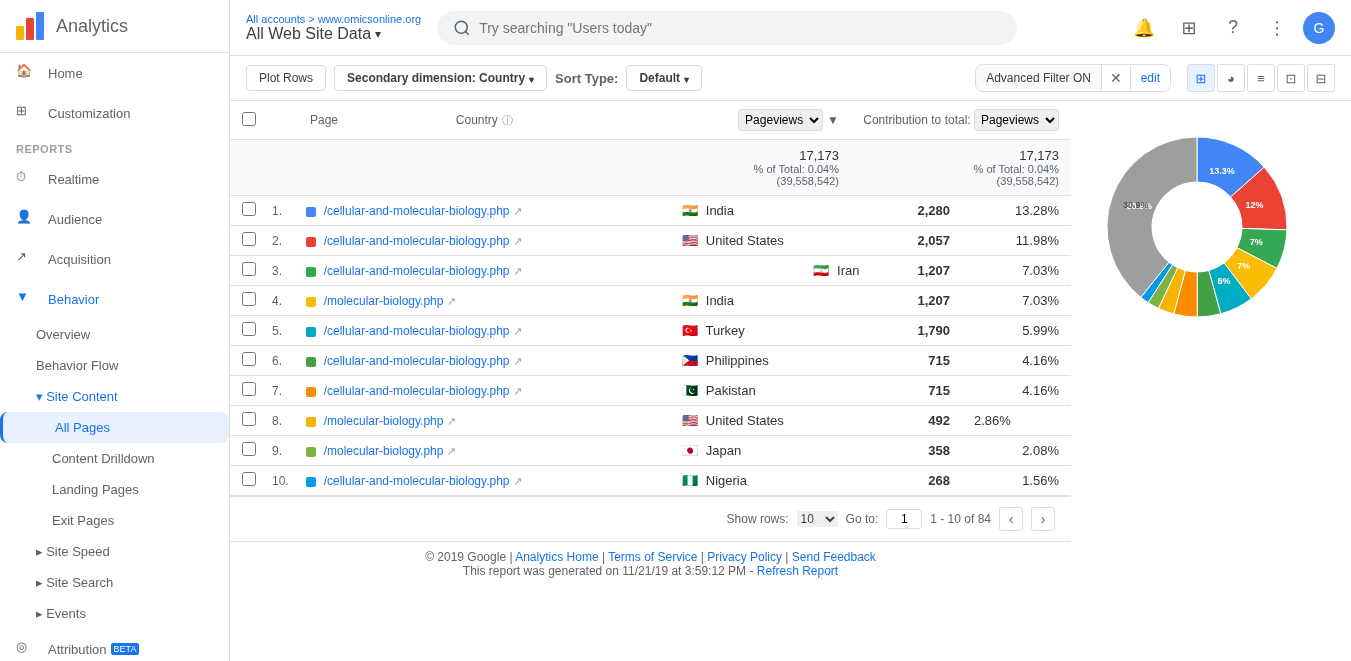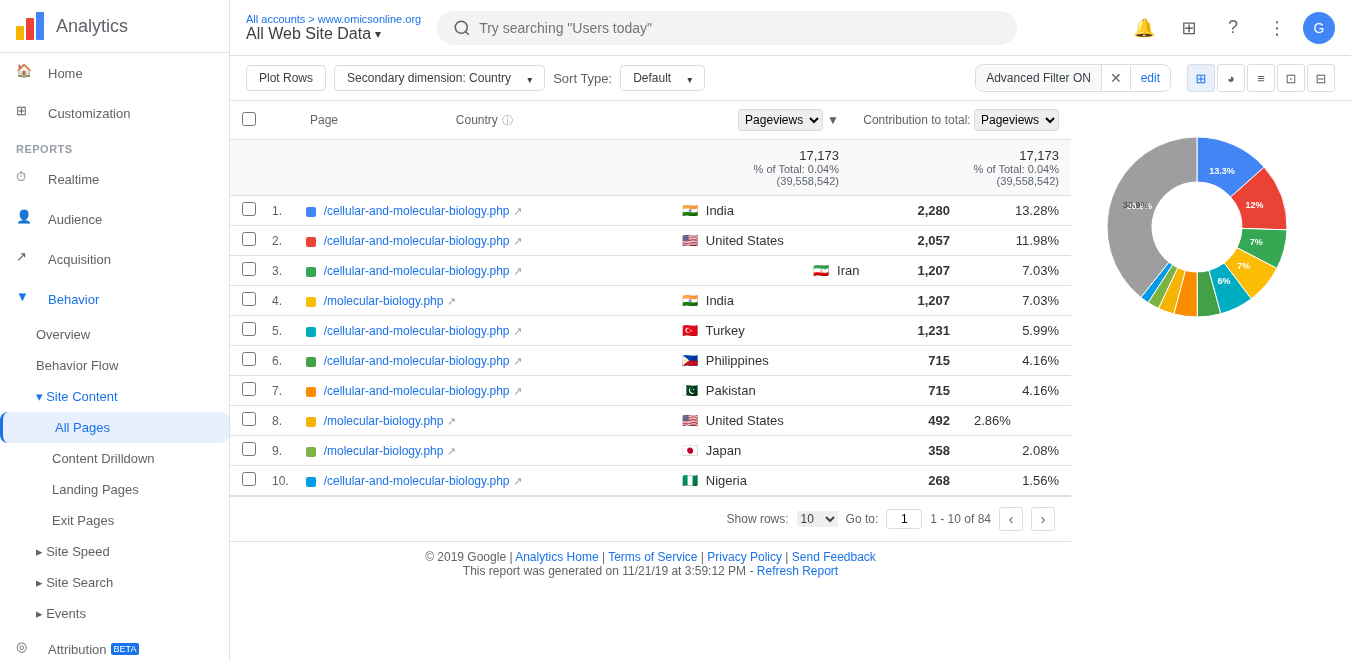--- a/index.html
+++ b/index.html
@@ -62,21 +62,21 @@
     
     #content { flex: 1; overflow-y: auto; padding: 0; }
 
     
     #toolbar {
       display: flex; align-items: center; padding: 8px 16px; border-bottom: 1px solid #e0e0e0; background: #fff; gap: 8px; flex-wrap: wrap;
     }
     .toolbar-btn {
       padding: 5px 12px; border: 1px solid #dadce0; border-radius: 4px; background: #fff; cursor: pointer; font-size: 12px; color: #3c4043; display: flex; align-items: center; gap: 4px;
     }
-    .dropdown-btn { display: flex; align-items: flex-end; gap: 16px; }
+    .dropdown-btn { display: flex; align-items: flex-end; gap: 4px; font-weight: bold; }
     .dropdown-arrow { font-size: 10px; }
 
     #advanced-filter-box {
       margin-left: auto; display: flex; align-items: center; border: 1px solid #dadce0; border-radius: 8px; overflow: hidden;
     }
     #advanced-filter-label { padding: 5px 10px; font-size: 12px; color: #3c4043; background: #f8f9fa; }
     #advanced-filter-clear { padding: 5px 8px; cursor: pointer; color: #5f6368; font-size: 14px; border-left: 1px solid #dadce0; background: #fff; }
     #advanced-filter-edit { padding: 5px 10px; cursor: pointer; color: #1a73e8; font-size: 12px; border-left: 1px solid #dadce0; background: #fff; }
     .view-icons { display: flex; align-items: center; margin-left: 8px; gap: 2px; }
     .view-icon { width: 28px; height: 28px; display: flex; align-items: center; justify-content: center; cursor: pointer; color: #5f6368; border: 1px solid #dadce0; border-radius: 3px; font-size: 13px; }
@@ -223,21 +223,21 @@
   <div id="content">
 
     <div id="toolbar">
       <button class="toolbar-btn">
         <span>Plot Rows</span>
       </button>
       <button class="toolbar-btn dropdown-btn">
         <span>Secondary dimension: Country</span>
         <span class="dropdown-arrow">▾</span>
       </button>
-      <span style="color:#5f6368;">Sort Type:</span>
+      <span style="color:#5f6368;font-weight:bold;">Sort Type:</span>
       <button class="toolbar-btn dropdown-btn">
         <span>Default</span>
         <span class="dropdown-arrow">▾</span>
       </button>
 
       <div id="advanced-filter-box">
         <span id="advanced-filter-label">Advanced Filter ON</span>
         <span id="advanced-filter-clear">✕</span>
         <span id="advanced-filter-edit">edit</span>
       </div>
@@ -375,21 +375,21 @@
     <td style="padding:6px 4px;width:30px;color:#5f6368;font-size:12px;">5.</td>
     <td style="padding:6px 8px;">
       <span style="display:inline-block;width:10px;height:10px;background:#00ACC1;border-radius:2px;margin-right:4px;vertical-align:middle;"></span>
       <a href="#" class="page-link">/cellular-and-molecular-biology.php</a>
       <span style="color:#9aa0a6;font-size:11px;cursor:pointer;">↗</span>
     </td>
     <td style="padding:6px 12px;">
       <span class="country-flag">🇹🇷</span>
       <span>Turkey</span>
     </td>
-    <td style="padding:6px 12px;text-align:right;font-weight:700;">1,231</td>
+    <td style="padding:6px 12px;text-align:right;font-weight:700;">1,790</td>
     <td style="padding:6px 12px;text-align:right;">5.99%</td>
   </tr>
               <tr style="border-bottom: 1px solid rgb(224, 224, 224);">
     <td style="padding:6px 12px;width:30px;"><input type="checkbox" class="cb" style=""></td>
     <td style="padding:6px 4px;width:30px;color:#5f6368;font-size:12px;">6.</td>
     <td style="padding:6px 8px;">
       <span style="display:inline-block;width:10px;height:10px;background:#43A047;border-radius:2px;margin-right:4px;vertical-align:middle;"></span>
       <a href="#" class="page-link">/cellular-and-molecular-biology.php</a>
       <span style="color:#9aa0a6;font-size:11px;cursor:pointer;">↗</span>
     </td>

